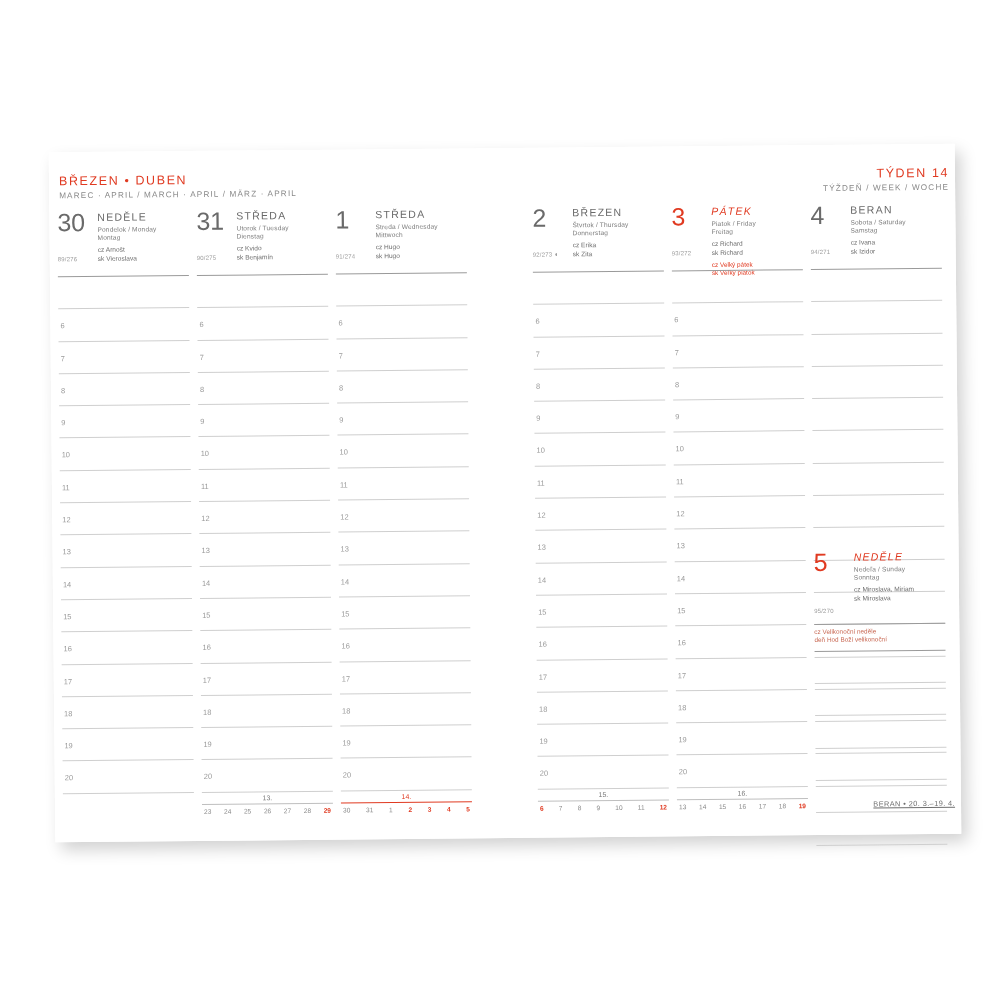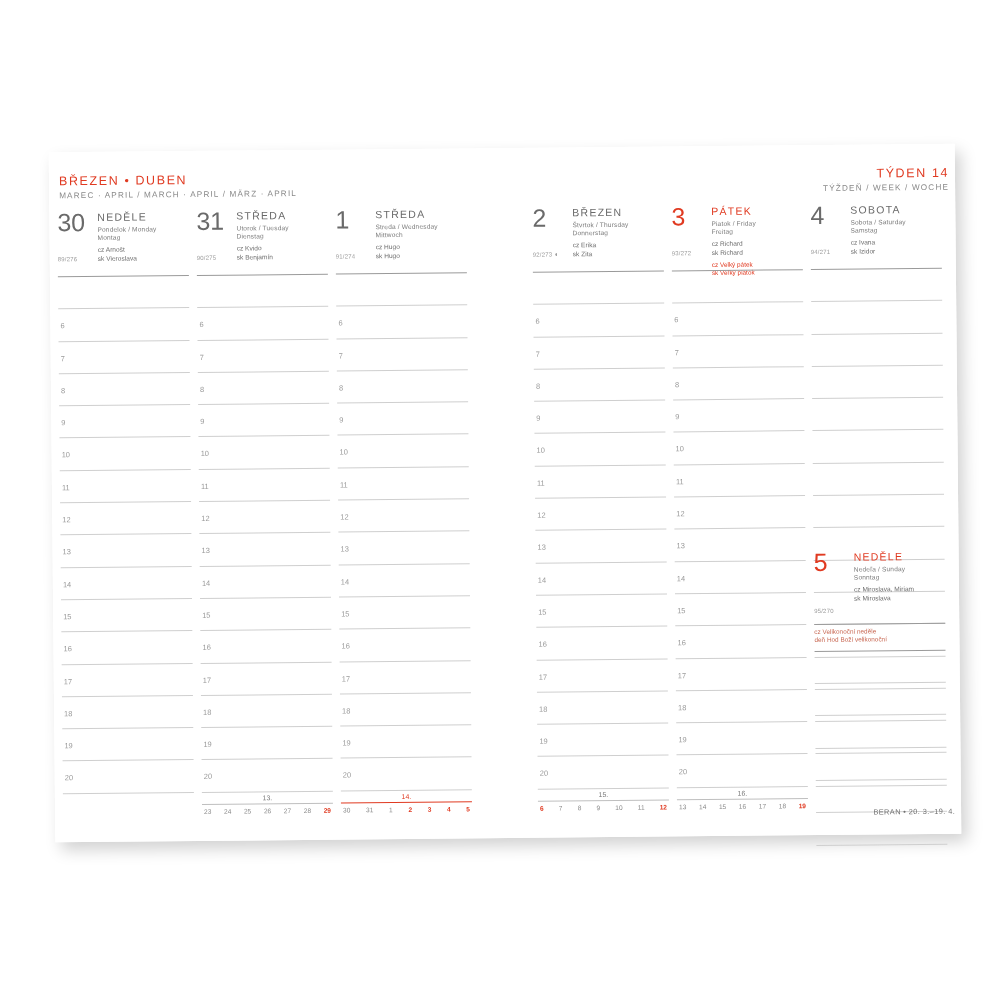--- a/index.html
+++ b/index.html
@@ -37,21 +37,21 @@
   .c2{left:278px;}
   .c3{left:475px;}
   .c4{left:614px;}
   .c5{left:753px;}
 
   .dayhead{position:relative;height:62px;}
   .daynum{position:absolute;left:0;top:-4px;font-size:25px;font-weight:300;color:#6a6a6a;letter-spacing:0px;}
   .daynum.red{color:#e03a21;}
   .dayinfo{position:absolute;left:40px;top:0;width:92px;}
   .dayname{font-size:10.5px;letter-spacing:1.25px;color:#6a6a6a;line-height:11px;}
-  .dayname.red{color:#e03a21;}
+  .dayname.red{color:#e03a21;font-style:italic;}
   .daytrans{font-size:6.6px;color:#7e7e7e;line-height:8.2px;margin-top:3px;letter-spacing:.15px;}
   .namedays{font-size:6.6px;color:#6f6f6f;line-height:8.4px;margin-top:4px;}
   .weekcode{position:absolute;left:0;top:44px;font-size:6px;color:#9a9a9a;letter-spacing:.2px;}
   .moon{position:absolute;left:22px;top:43px;font-size:7px;color:#8f8f8f;}
   .holiday{font-size:6.4px;color:#e03a21;line-height:8.2px;margin-top:4px;}
 
   
   .lines{position:relative;margin-top:2px;}
   .lrow{position:relative;height:31.3px;border-bottom:1px solid #cfcfcf;}
   .lrow:first-child{border-top:1px solid #9a9a9a;}
@@ -62,21 +62,21 @@
   .sun-note{font-size:6.4px;color:#6f6f6f;line-height:8.4px;}
 
   
   .minis{position:absolute;left:8px;bottom:16px;width:892px;height:30px;}
   .mini{position:absolute;width:131px;}
   .mini .mtitle{text-align:center;font-size:7px;color:#777;border-bottom:1px solid #bfbfbf;padding-bottom:2px;}
   .mini.red .mtitle{color:#e03a21;border-bottom:1px solid #e03a21;}
   .mini .mdays{display:flex;justify-content:space-between;margin-top:3px;padding:0 2px;}
   .mini .mdays span{font-size:6.6px;color:#8a8a8a;}
   .mini .mdays span.r{color:#e03a21;font-weight:bold;}
-  .zodiac{position:absolute;right:6px;bottom:18px;font-size:7.4px;color:#6f6f6f;letter-spacing:.4px;}
+  .zodiac{position:absolute;right:6px;bottom:26px;font-size:7.4px;color:#6f6f6f;letter-spacing:.4px;text-decoration:underline;}
 </style>
 </head>
 <body>
 
 <div class="page-shadow"></div>
 
 <div class="planner">
 
   <div class="hdr">
     <div class="hdr-left">
@@ -401,21 +401,21 @@
         <div class="lrow">
             <span class="lnum">20</span>
           </div>
       </div>
     </div>
 
     <div class="col c5">
       <div class="dayhead">
         <div class="daynum">4</div>
         <div class="dayinfo">
-          <div class="dayname">SOBOTA</div>
+          <div class="dayname">BERAN</div>
           <div class="daytrans" style="white-space:pre-line">Sobota / Saturday
 Samstag</div>
           <div class="namedays" style="white-space:pre-line">cz Ivana
 sk Izidor</div>
         </div>
         <div class="weekcode">94/271</div>
       </div>
       <div class="lines">
         <div class="lrow blank"></div>
         <div class="lrow blank"></div>

